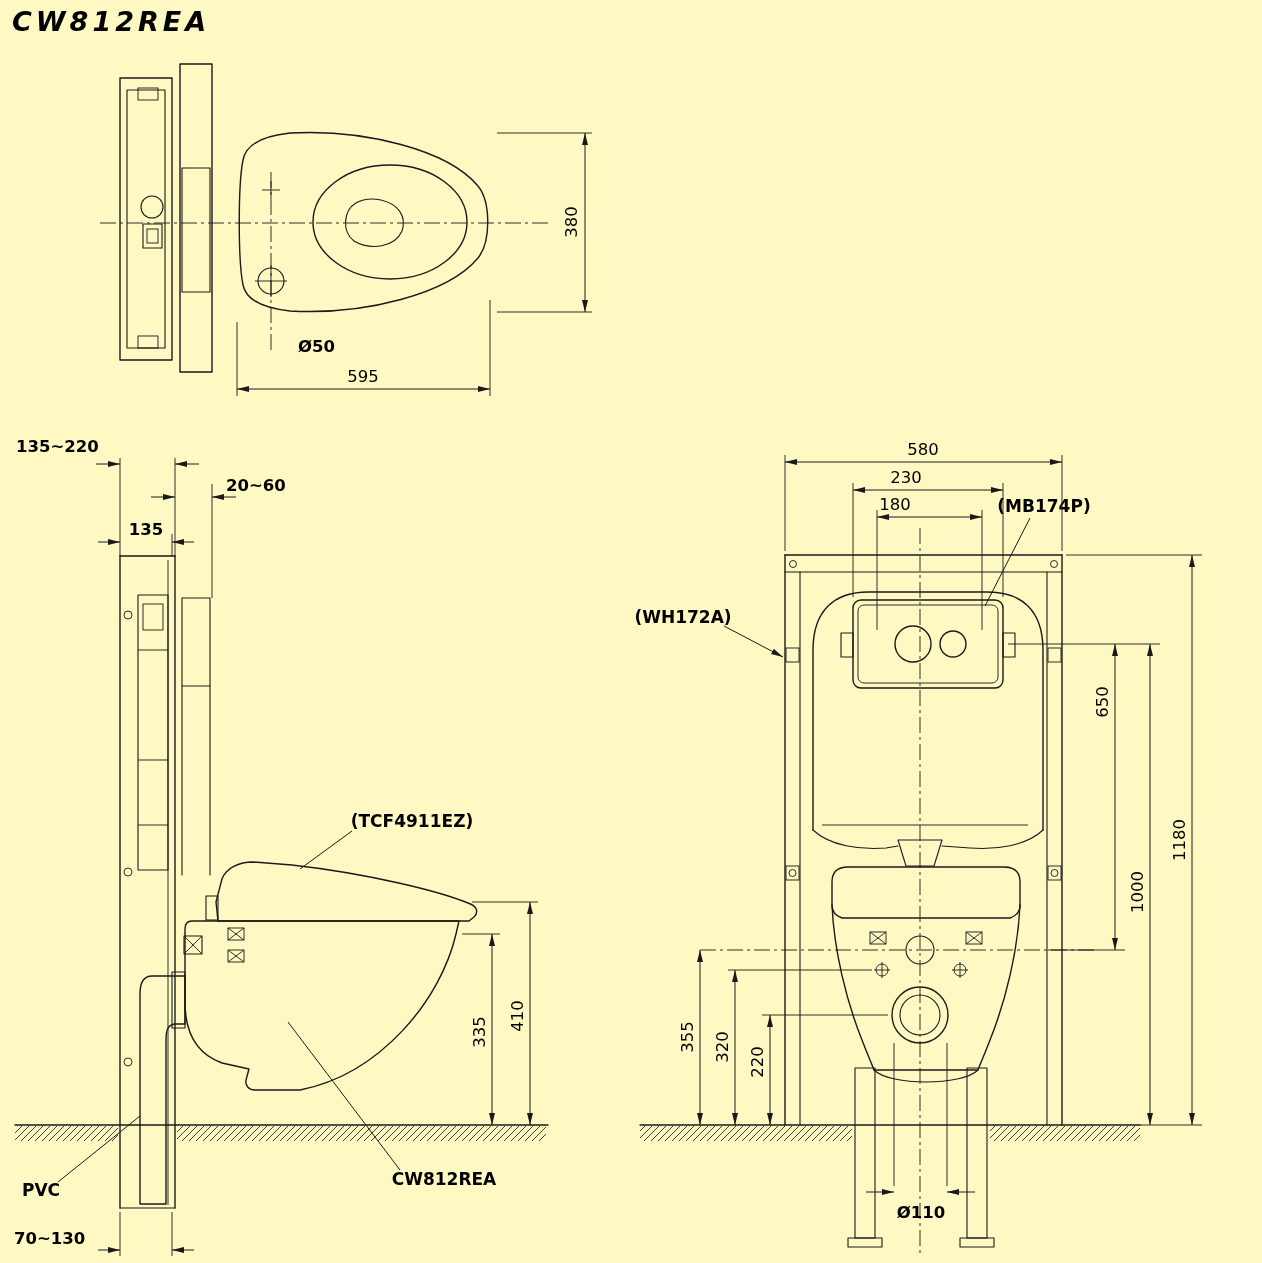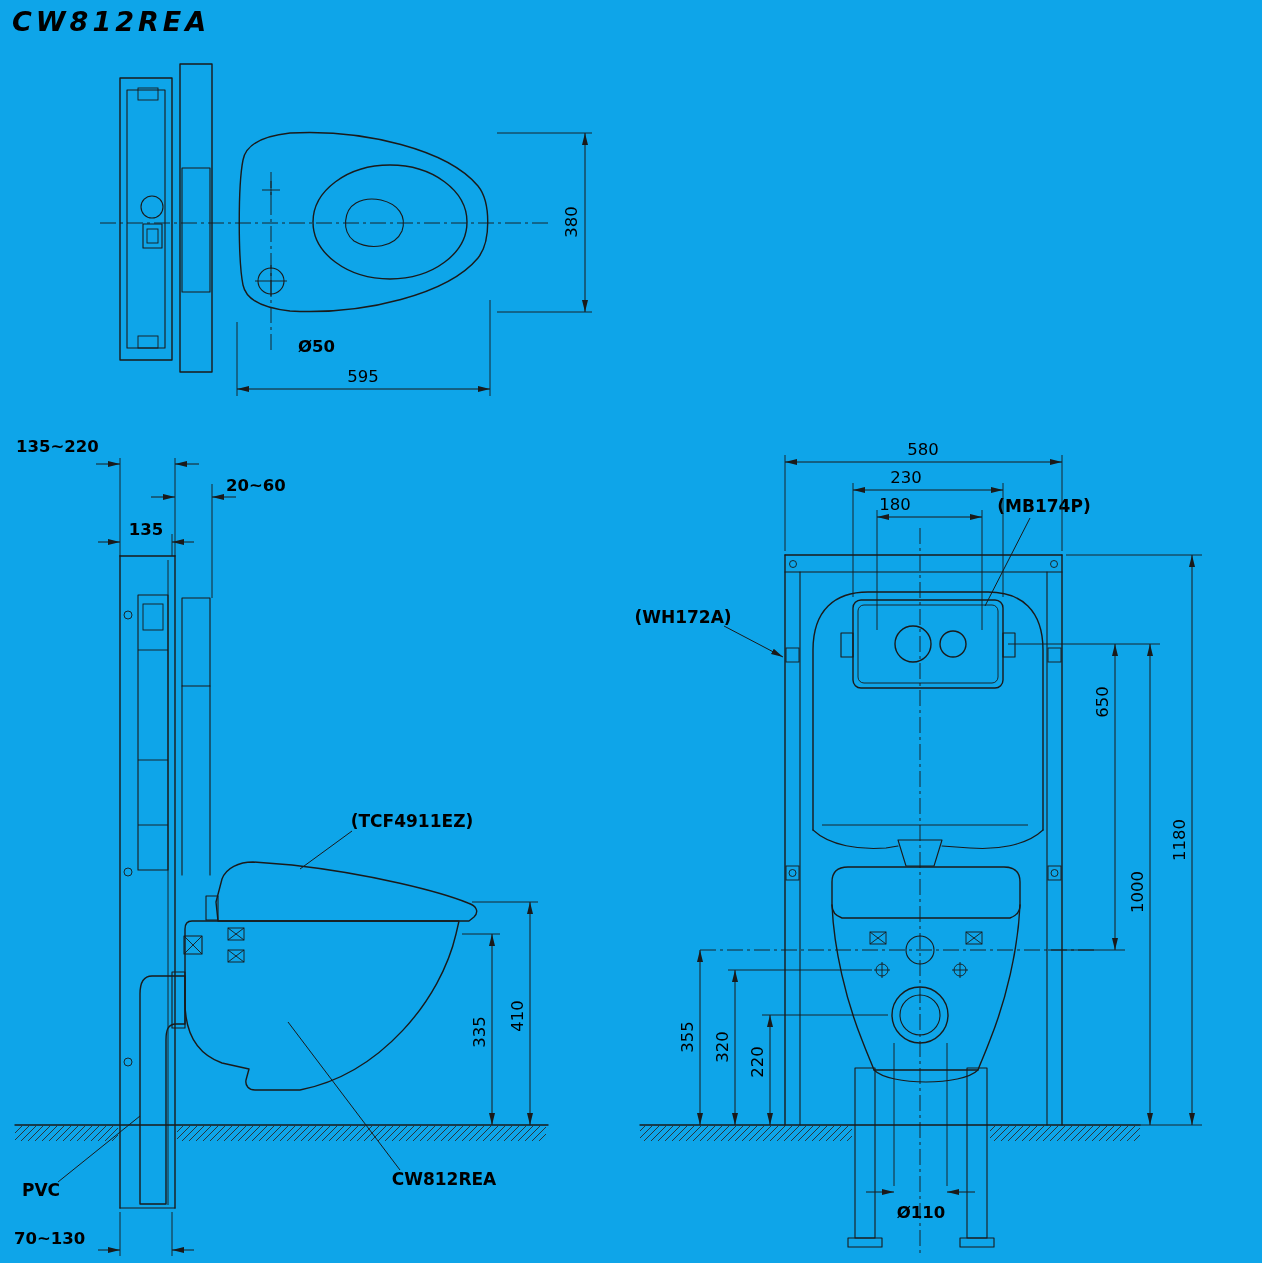--- a/index.html
+++ b/index.html
@@ -1,16 +1,16 @@
 <!DOCTYPE html>
 <html><head>
 <meta charset="utf-8">
 <style>
   html,body{margin:0;padding:0;background:#ffffff;}
-  .page{width:1262px;height:1263px;background:#0ea5e9;position:relative;overflow:hidden;}
+  .page{width:1262px;height:1263px;background:#fef9c3;position:relative;overflow:hidden;}
   svg{display:block;font-family:"DejaVu Sans","Liberation Sans",sans-serif;}
   .obj{stroke:#1a1a1a;stroke-width:1.4;fill:none;stroke-linecap:round;stroke-linejoin:round;}
   .obj2{stroke:#1a1a1a;stroke-width:1.1;fill:none;stroke-linecap:round;stroke-linejoin:round;}
   .thin{stroke:#1a1a1a;stroke-width:0.9;fill:none;}
   .ext{stroke:#1a1a1a;stroke-width:0.9;fill:none;}
   .dimline{stroke:#1a1a1a;stroke-width:1;fill:none;}
   .cl{stroke:#1a1a1a;stroke-width:0.9;fill:none;stroke-dasharray:16 4 3 4;}
   .leader{stroke:#1a1a1a;stroke-width:1;fill:none;}
   .dimtext{font-size:16.5px;fill:#000;}
   .bold{font-weight:bold;}

